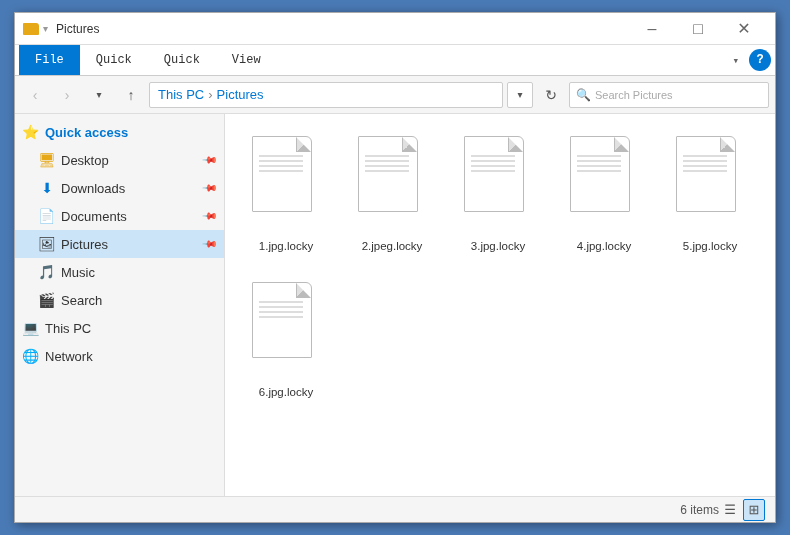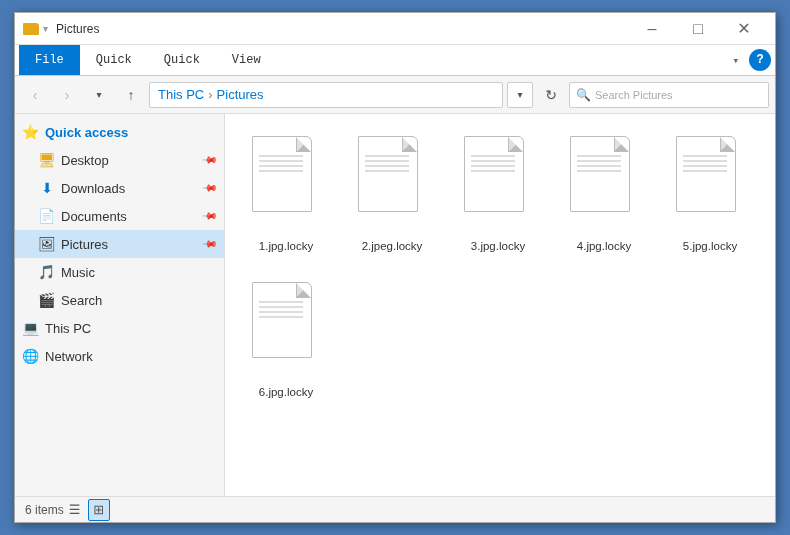--- a/index.html
+++ b/index.html
@@ -303,21 +303,21 @@
       line-height: 1.3;
     }
     
     .status-bar {
       height: 26px;
       background: #f5f5f5;
       border-top: 1px solid #ddd;
       display: flex;
       align-items: center;
       padding: 4px 10px;
-      justify-content: flex-start;
+      justify-content: flex-end;
     }
     .status-text {
       font-size: 12px;
       color: #555;
     }
     .view-btns {
       display: flex;
       gap: 2px;
     }
     .view-btn {

